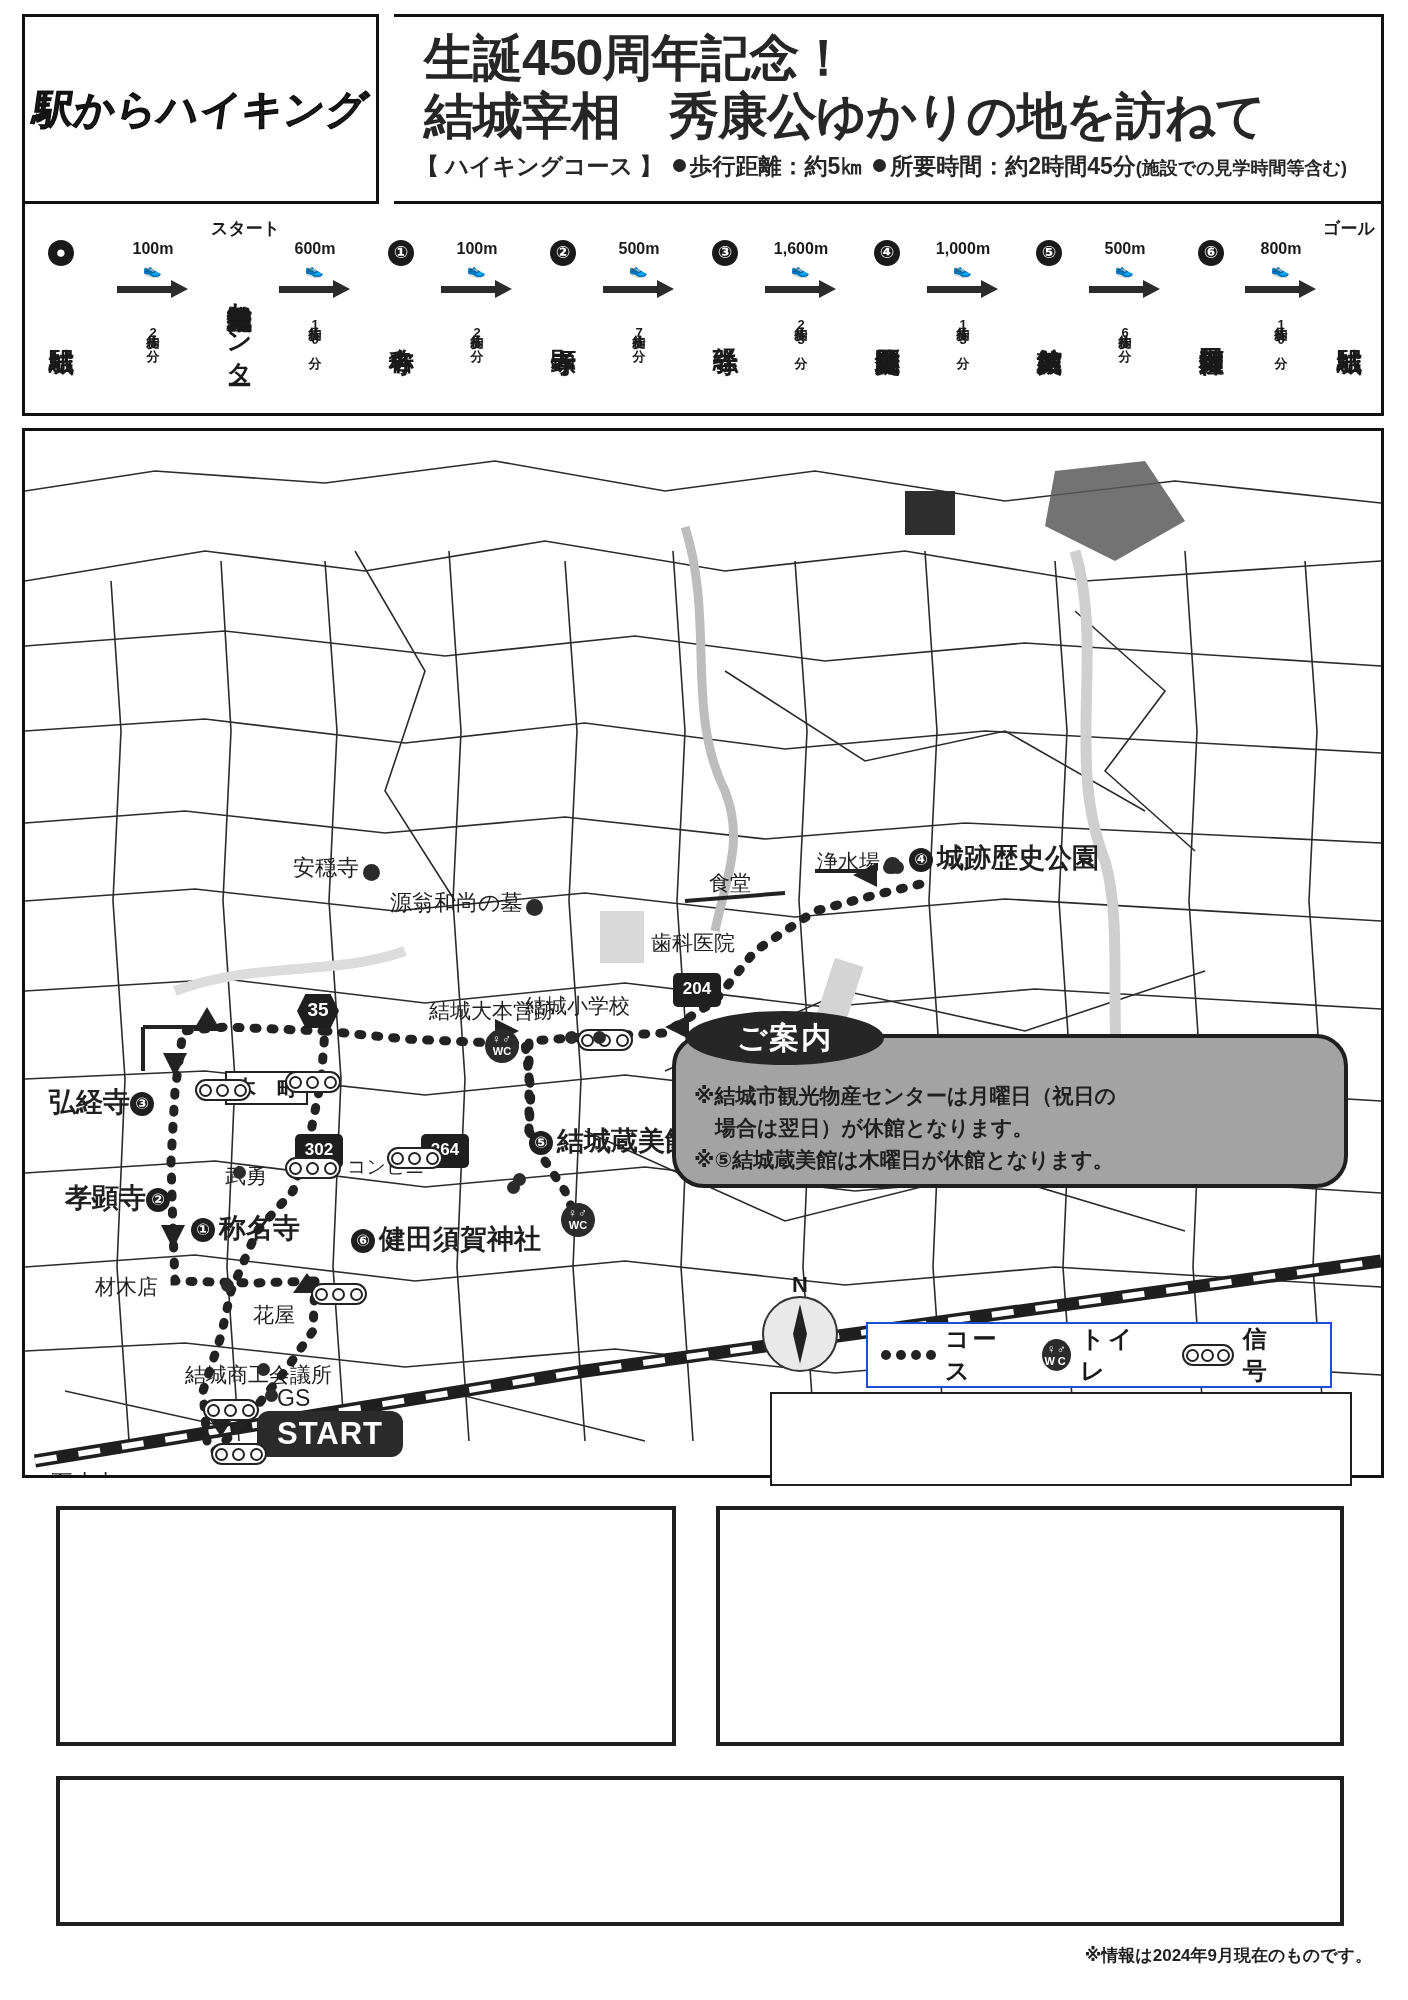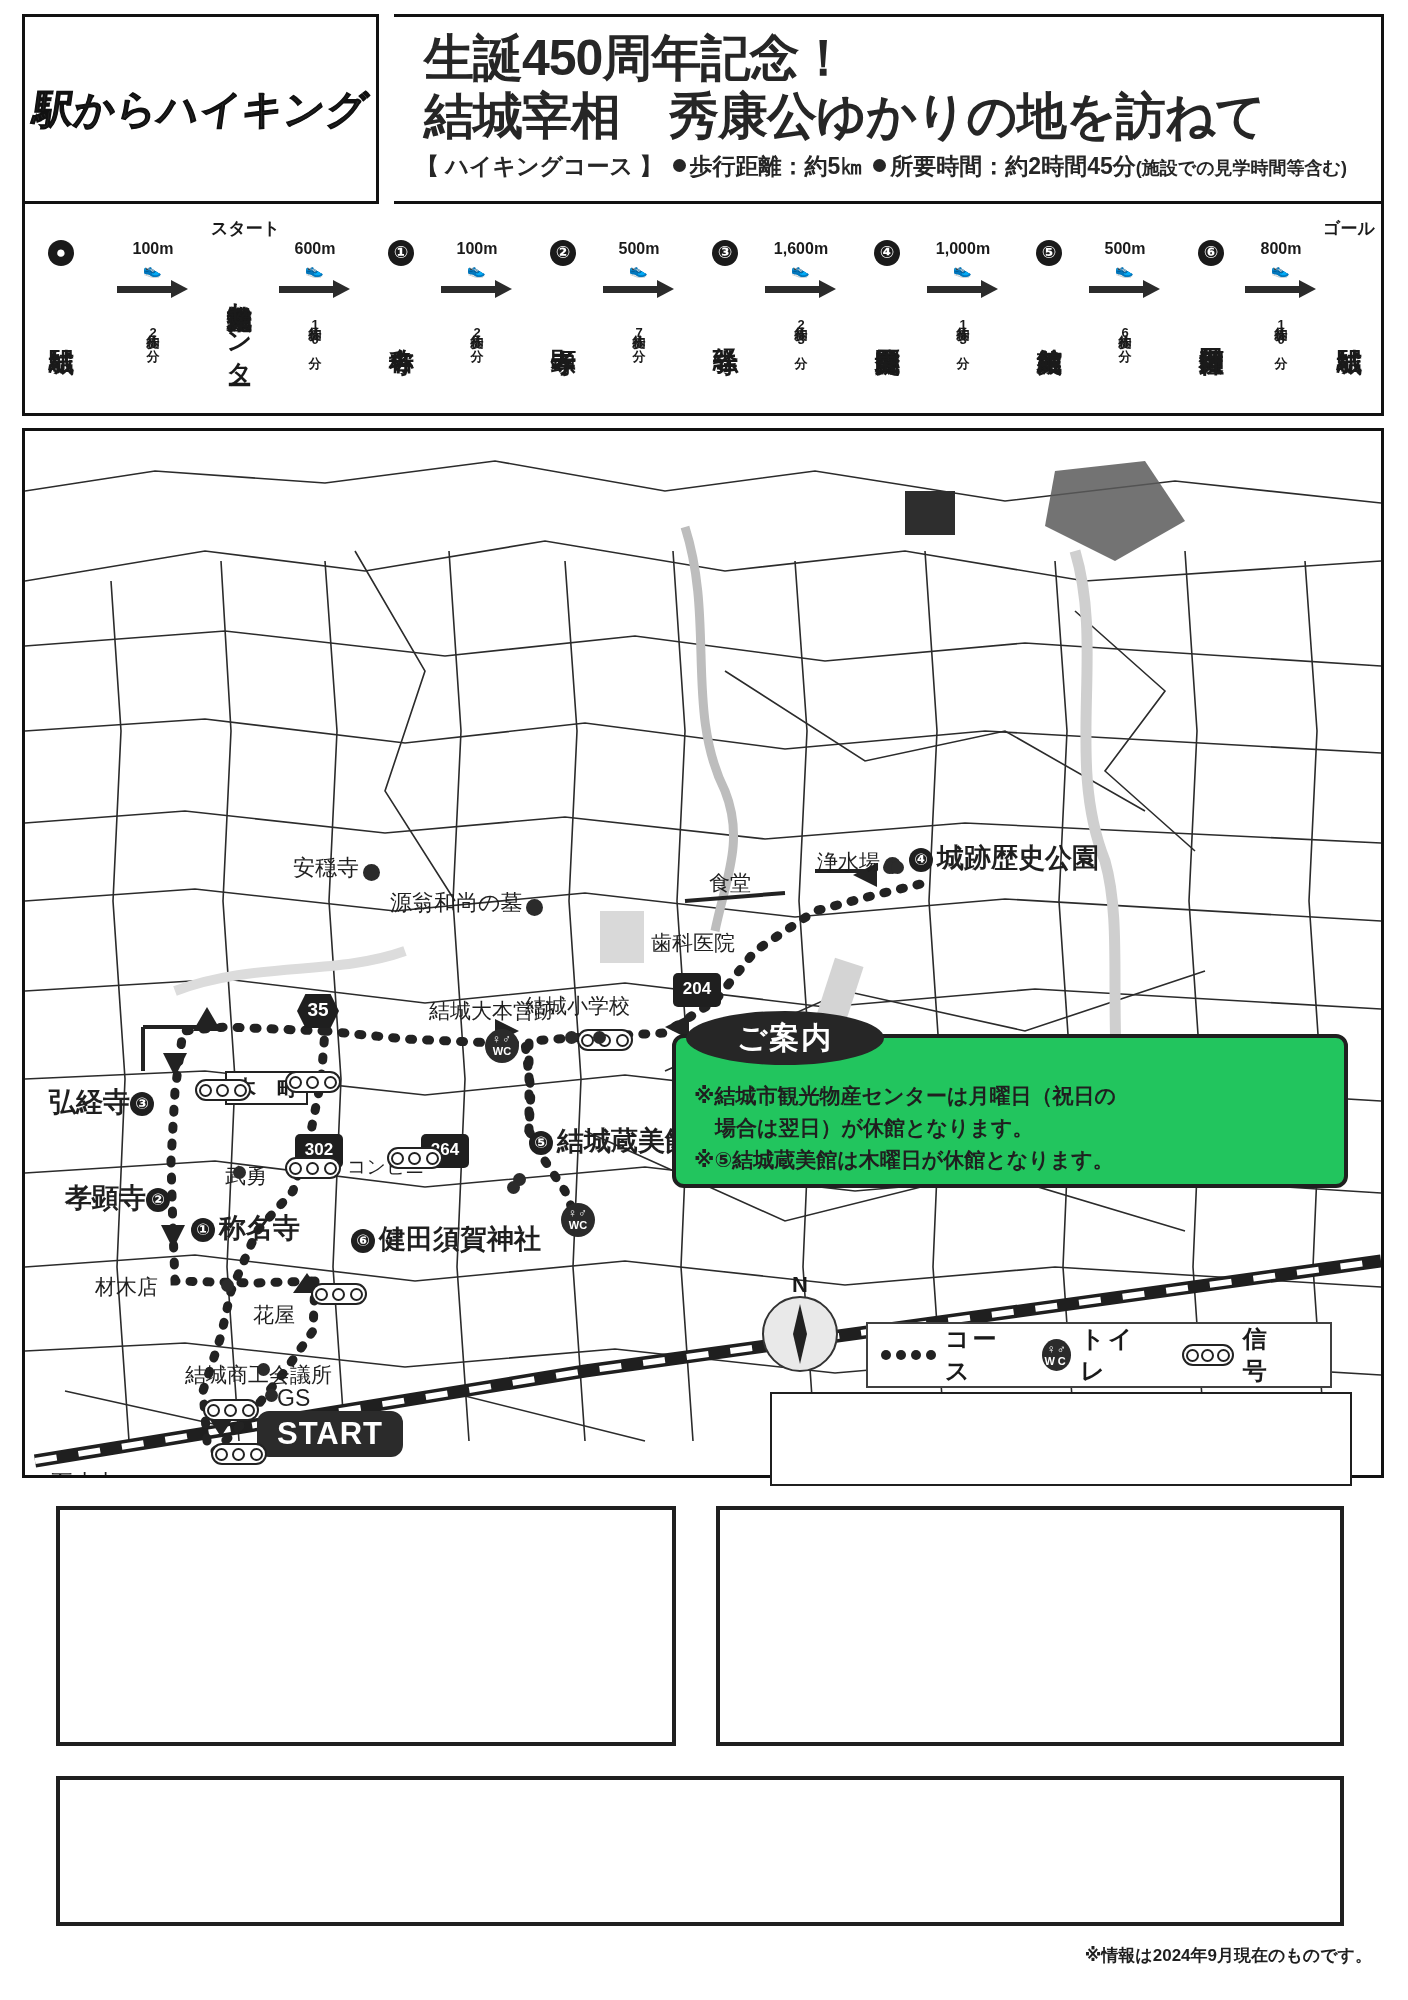--- a/index.html
+++ b/index.html
@@ -53,27 +53,27 @@
     clip-path:polygon(20% 0,80% 0,100% 50%,80% 100%,20% 100%,0 50%);}
   .rtshield.sq{clip-path:none;border-radius:5px;}
   .rtshield span{transform:translateY(-1px);}
   .boxlabel{position:absolute;border:2px solid #222;background:#fff;font-size:21px;font-weight:bold;padding:1px 8px;white-space:nowrap;}
   .tag{position:absolute;background:#2b2b2b;color:#fff;border-radius:12px;font-size:31px;font-weight:bold;
     padding:5px 20px;letter-spacing:1px;white-space:nowrap;}
   .numbadge{display:inline-block;width:24px;height:24px;border-radius:50%;background:#1f1f1f;color:#fff;font-size:16px;
     line-height:24px;text-align:center;font-weight:bold;vertical-align:2px;}
 
   
-  .guide{position:absolute;left:672px;top:1034px;width:668px;height:146px;border:4px solid #1f1f1f;border-radius:12px;background:#22c55e;}
+  .guide{position:absolute;left:672px;top:1034px;width:668px;height:146px;border:4px solid #1f1f1f;border-radius:32px;background:#a3a3a3;}
   .guide .cap{position:absolute;left:10px;top:-27px;width:198px;height:54px;border-radius:50%;background:#262626;color:#fff;
     font-size:30px;font-weight:bold;text-align:center;line-height:54px;letter-spacing:2px;}
   .guide .ln{position:absolute;left:18px;font-size:21px;font-weight:bold;white-space:nowrap;color:#1f1f1f;}
 
   
-  .legend{position:absolute;left:866px;top:1322px;width:466px;height:66px;border:2px solid #404040;background:#fff;
+  .legend{position:absolute;left:866px;top:1322px;width:466px;height:66px;border:2px solid #1d4ed8;background:#fff;
     display:flex;align-items:center;box-sizing:border-box;}
   .legend .it{display:flex;align-items:center;gap:9px;padding:0 13px;font-size:24px;font-weight:bold;letter-spacing:3px;}
   .legend .dots{display:flex;gap:5px;}
   .legend .dots i{width:10px;height:10px;border-radius:50%;background:#222;display:block;}
   .compass{position:absolute;left:762px;top:1296px;width:72px;height:72px;border-radius:50%;background:#e9e9e9;border:2px solid #333;}
   .compass .n{position:absolute;left:50%;top:-26px;transform:translateX(-50%);font-size:22px;font-weight:bold;}
   .compass .needle{position:absolute;left:50%;top:6px;transform:translateX(-50%);width:0;height:0;
     border-left:7px solid transparent;border-right:7px solid transparent;border-bottom:30px solid #222;}
   .compass .needle2{position:absolute;left:50%;top:36px;transform:translateX(-50%);width:0;height:0;
     border-left:7px solid transparent;border-right:7px solid transparent;border-top:30px solid #222;}

